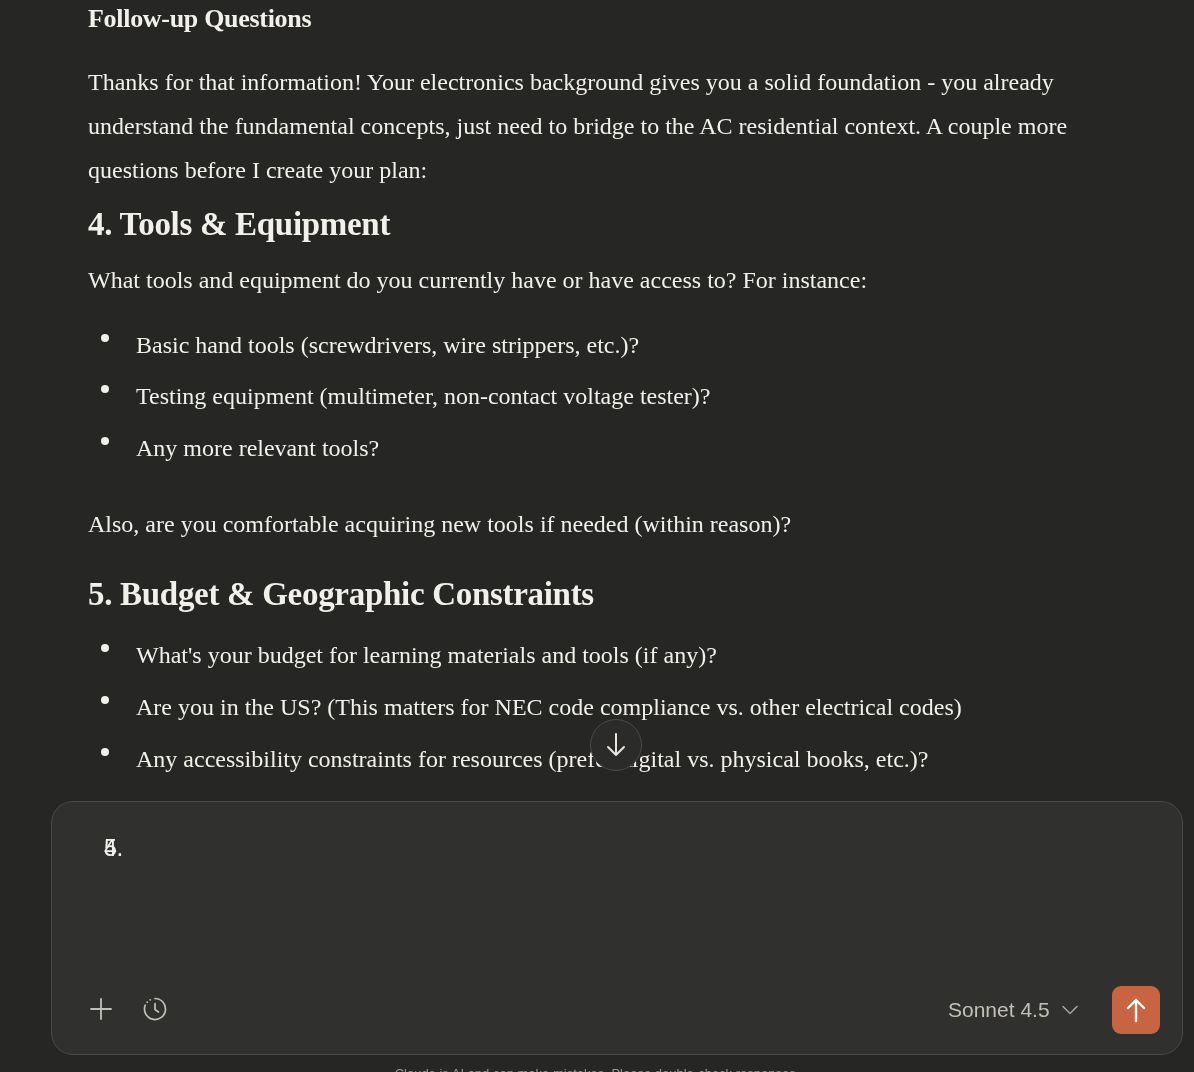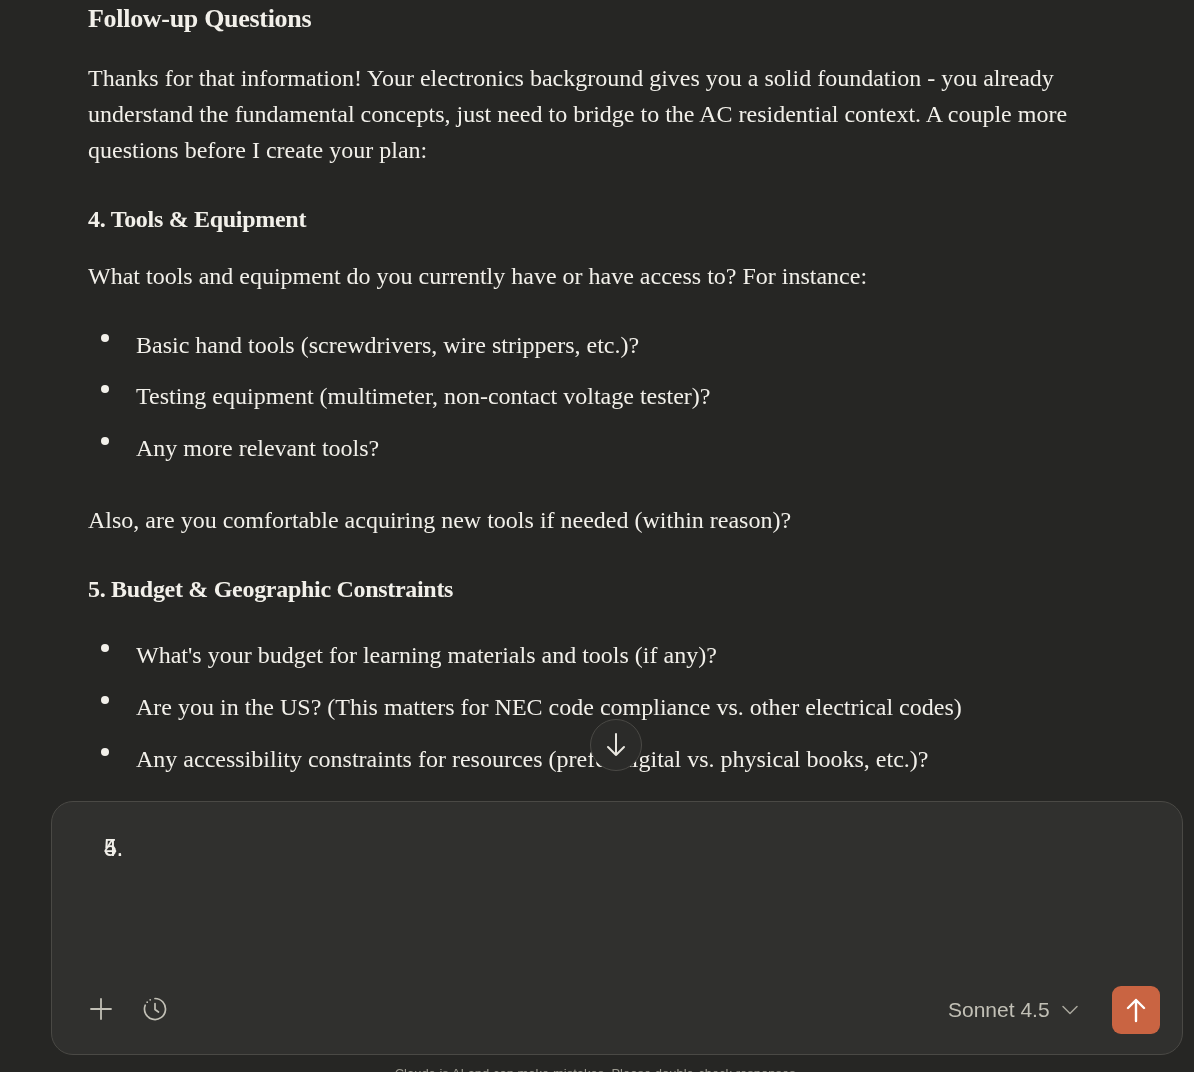--- a/index.html
+++ b/index.html
@@ -18,27 +18,27 @@
       color: #f2f0ea;
     }
     .h3 {
       position: absolute; left: 0;
       font-size: 26px; font-weight: bold;
       letter-spacing: -0.3px;
       white-space: nowrap;
     }
     .h4 {
       position: absolute; left: 0;
-      font-size: 24px; font-weight: bold;
+      font-size: 33px; font-weight: bold;
       letter-spacing: -0.3px;
       white-space: nowrap;
     }
     .para {
       position: absolute; left: 0;
-      font-size: 24px; line-height: 36px;
+      font-size: 24px; line-height: 44px;
       width: 1030px;
     }
     .bullet-item {
       position: absolute; left: 0;
       font-size: 24px; line-height: 32px;
       white-space: nowrap;
     }
     .bullet-dot {
       position: absolute; left: 13px; top: 13px;
       width: 8px; height: 8px; border-radius: 50%;

